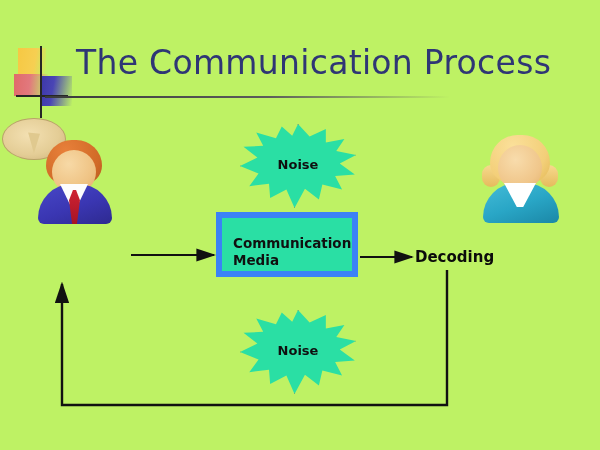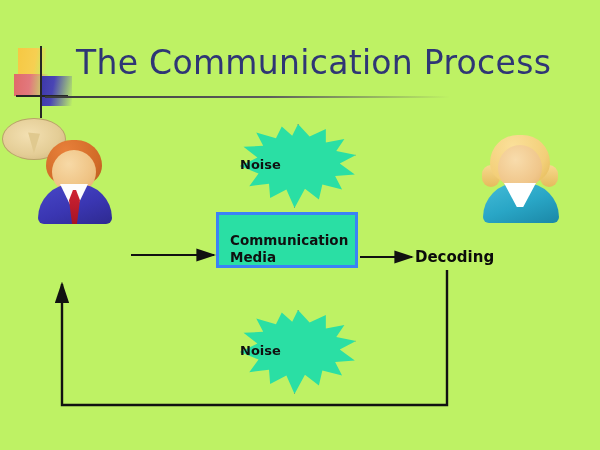--- a/index.html
+++ b/index.html
@@ -152,23 +152,23 @@
     background: #ffffff;
     clip-path: polygon(0 0, 100% 0, 60% 100%, 40% 100%);
   }
 
   
   #media-box {
     position: absolute;
     left: 216px;
     top: 212px;
     width: 142px;
-    height: 56px;
+    height: 65px;
     background: #2adfa4;
-    border: 3px solid #3b82f6;
+    border: 6px solid #3b82f6;
     box-sizing: border-box;
   }
   #media-label {
     position: absolute;
     left: 11px;
     top: 17px;
     width: 124px;
     font-size: 13.5px;
     font-weight: bold;
     line-height: 17px;
@@ -196,20 +196,21 @@
       14% 10%, 31% 17%, 36% 3%, 45% 14%
     );
   }
   #noise-top { left: 240px; top: 124px; }
   #noise-bottom { left: 240px; top: 310px; }
   .noise-label {
     position: absolute;
     left: 0;
     top: 33px;
     width: 116px;
+    text-align: center;
     font-size: 13px;
     font-weight: bold;
     color: #101010;
     font-family: "DejaVu Sans", sans-serif;
   }
 
   
   .flow-label {
     position: absolute;
     font-size: 15px;

